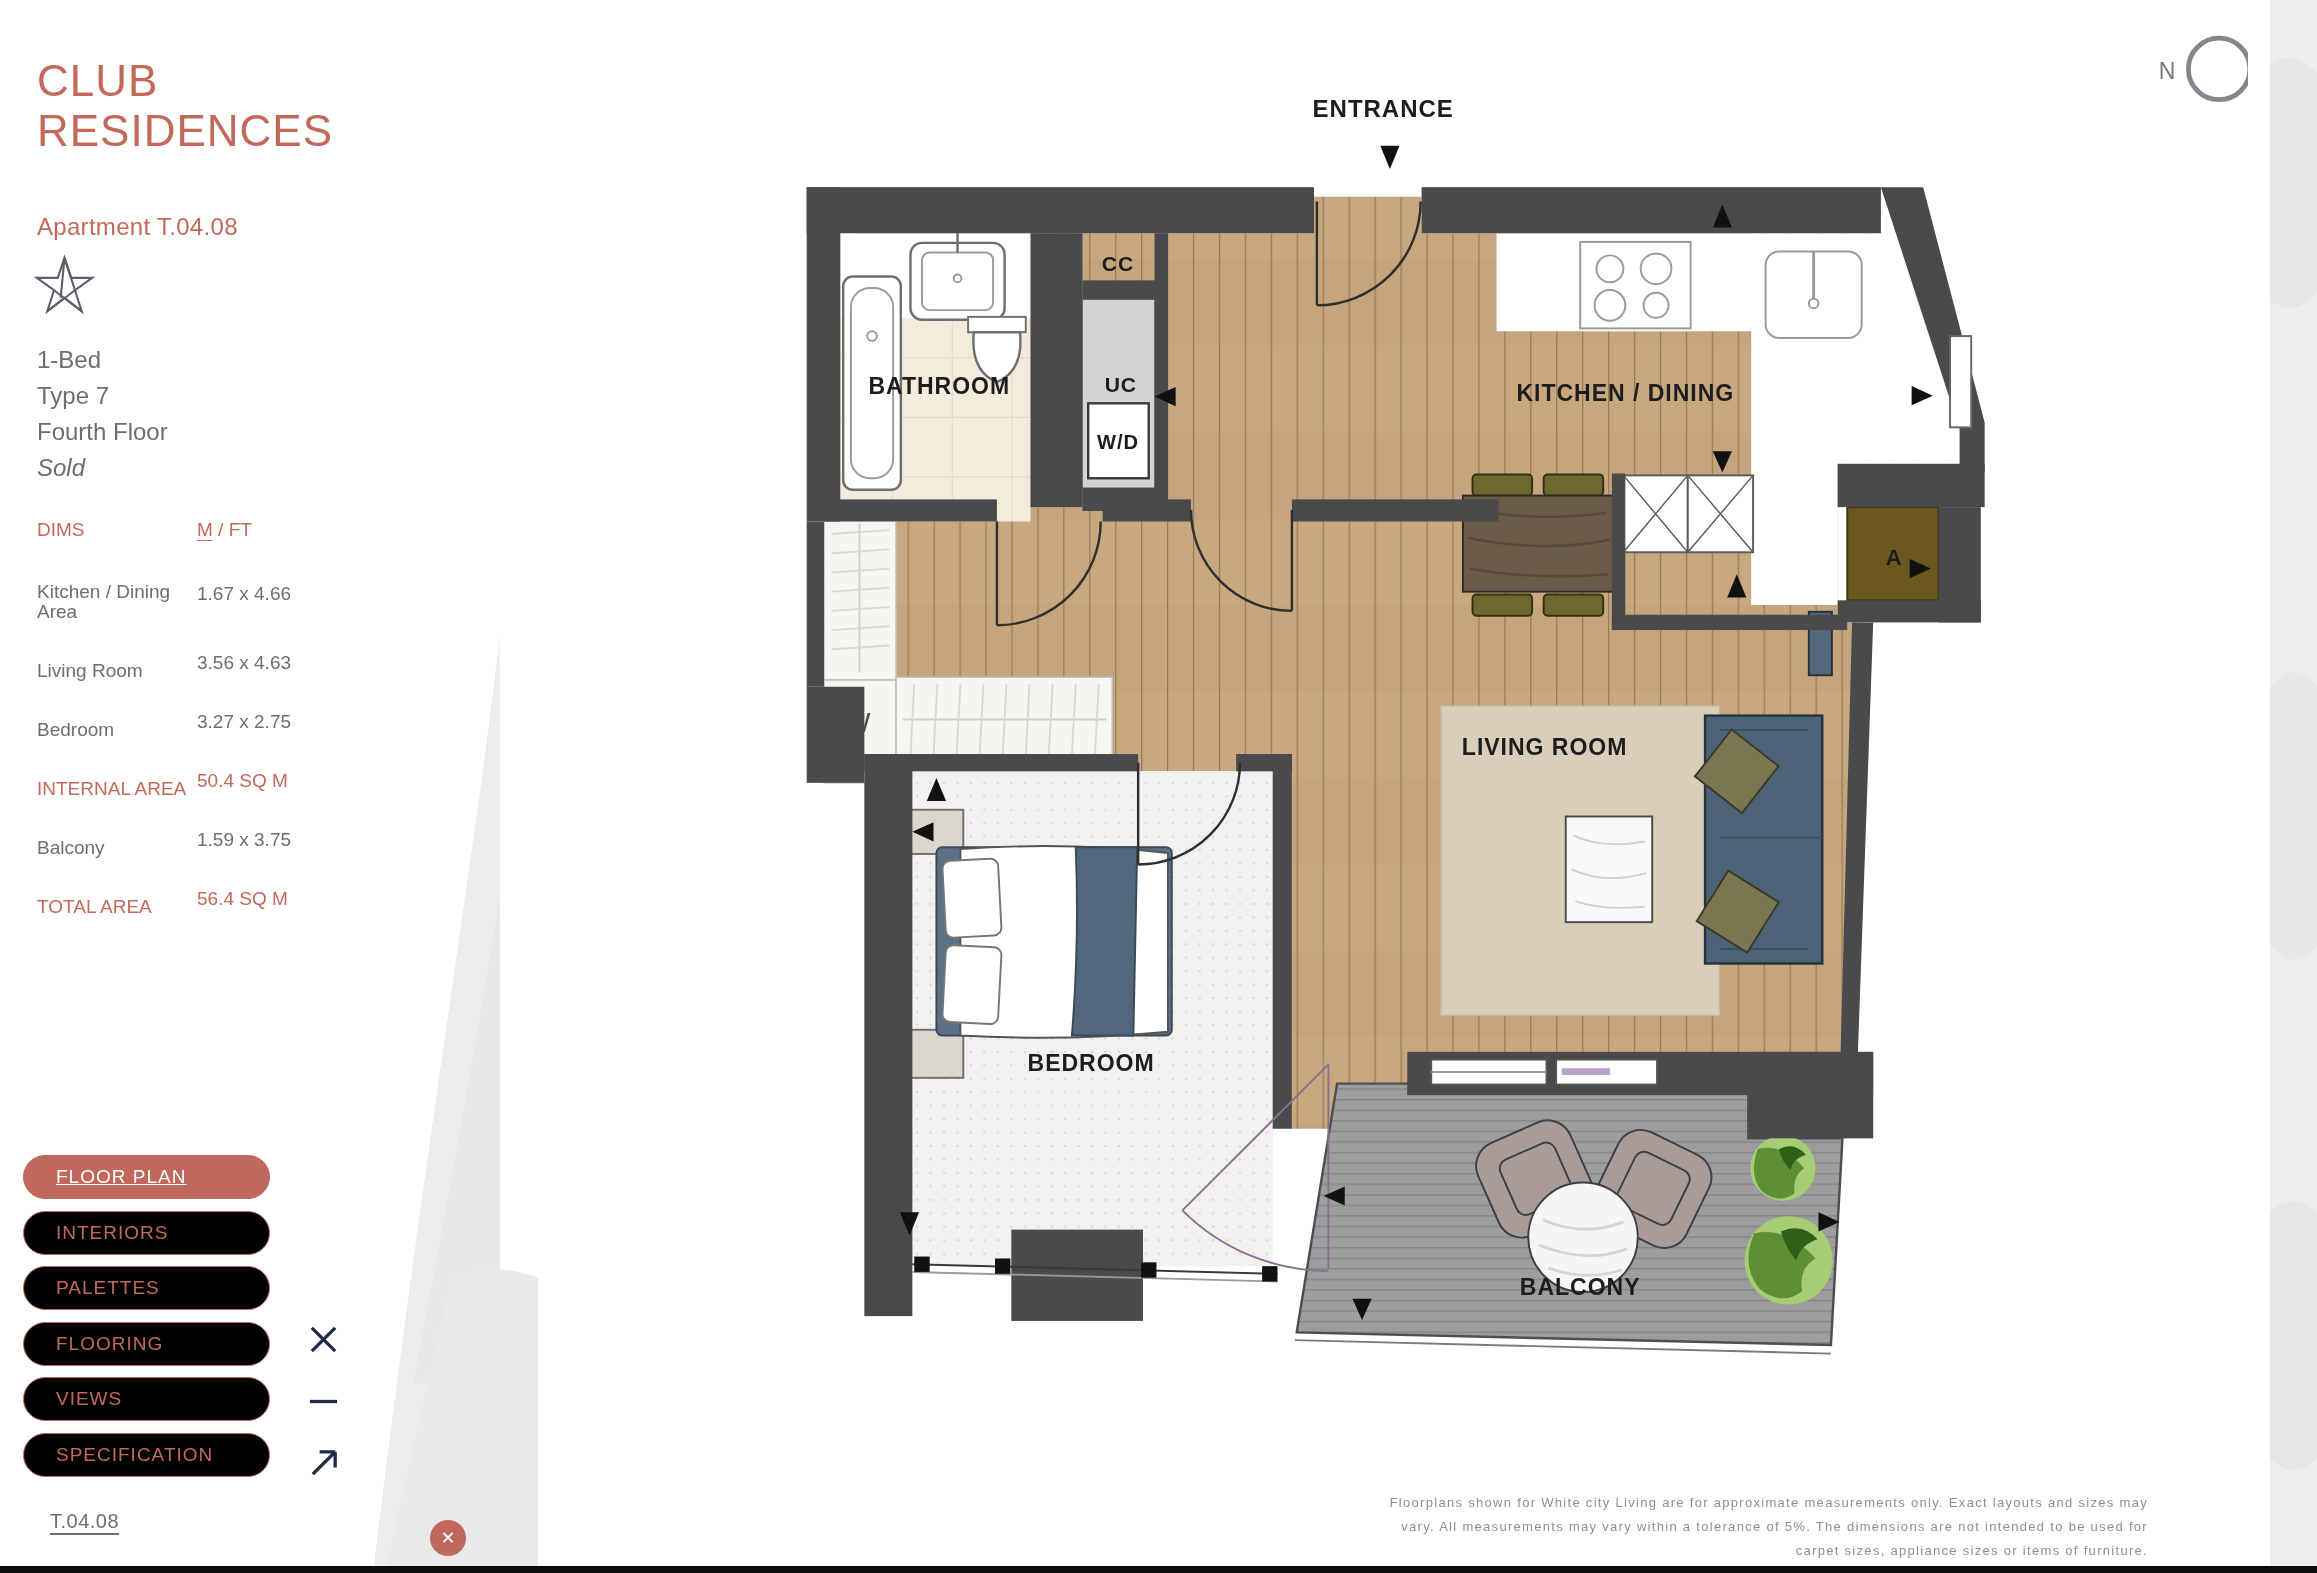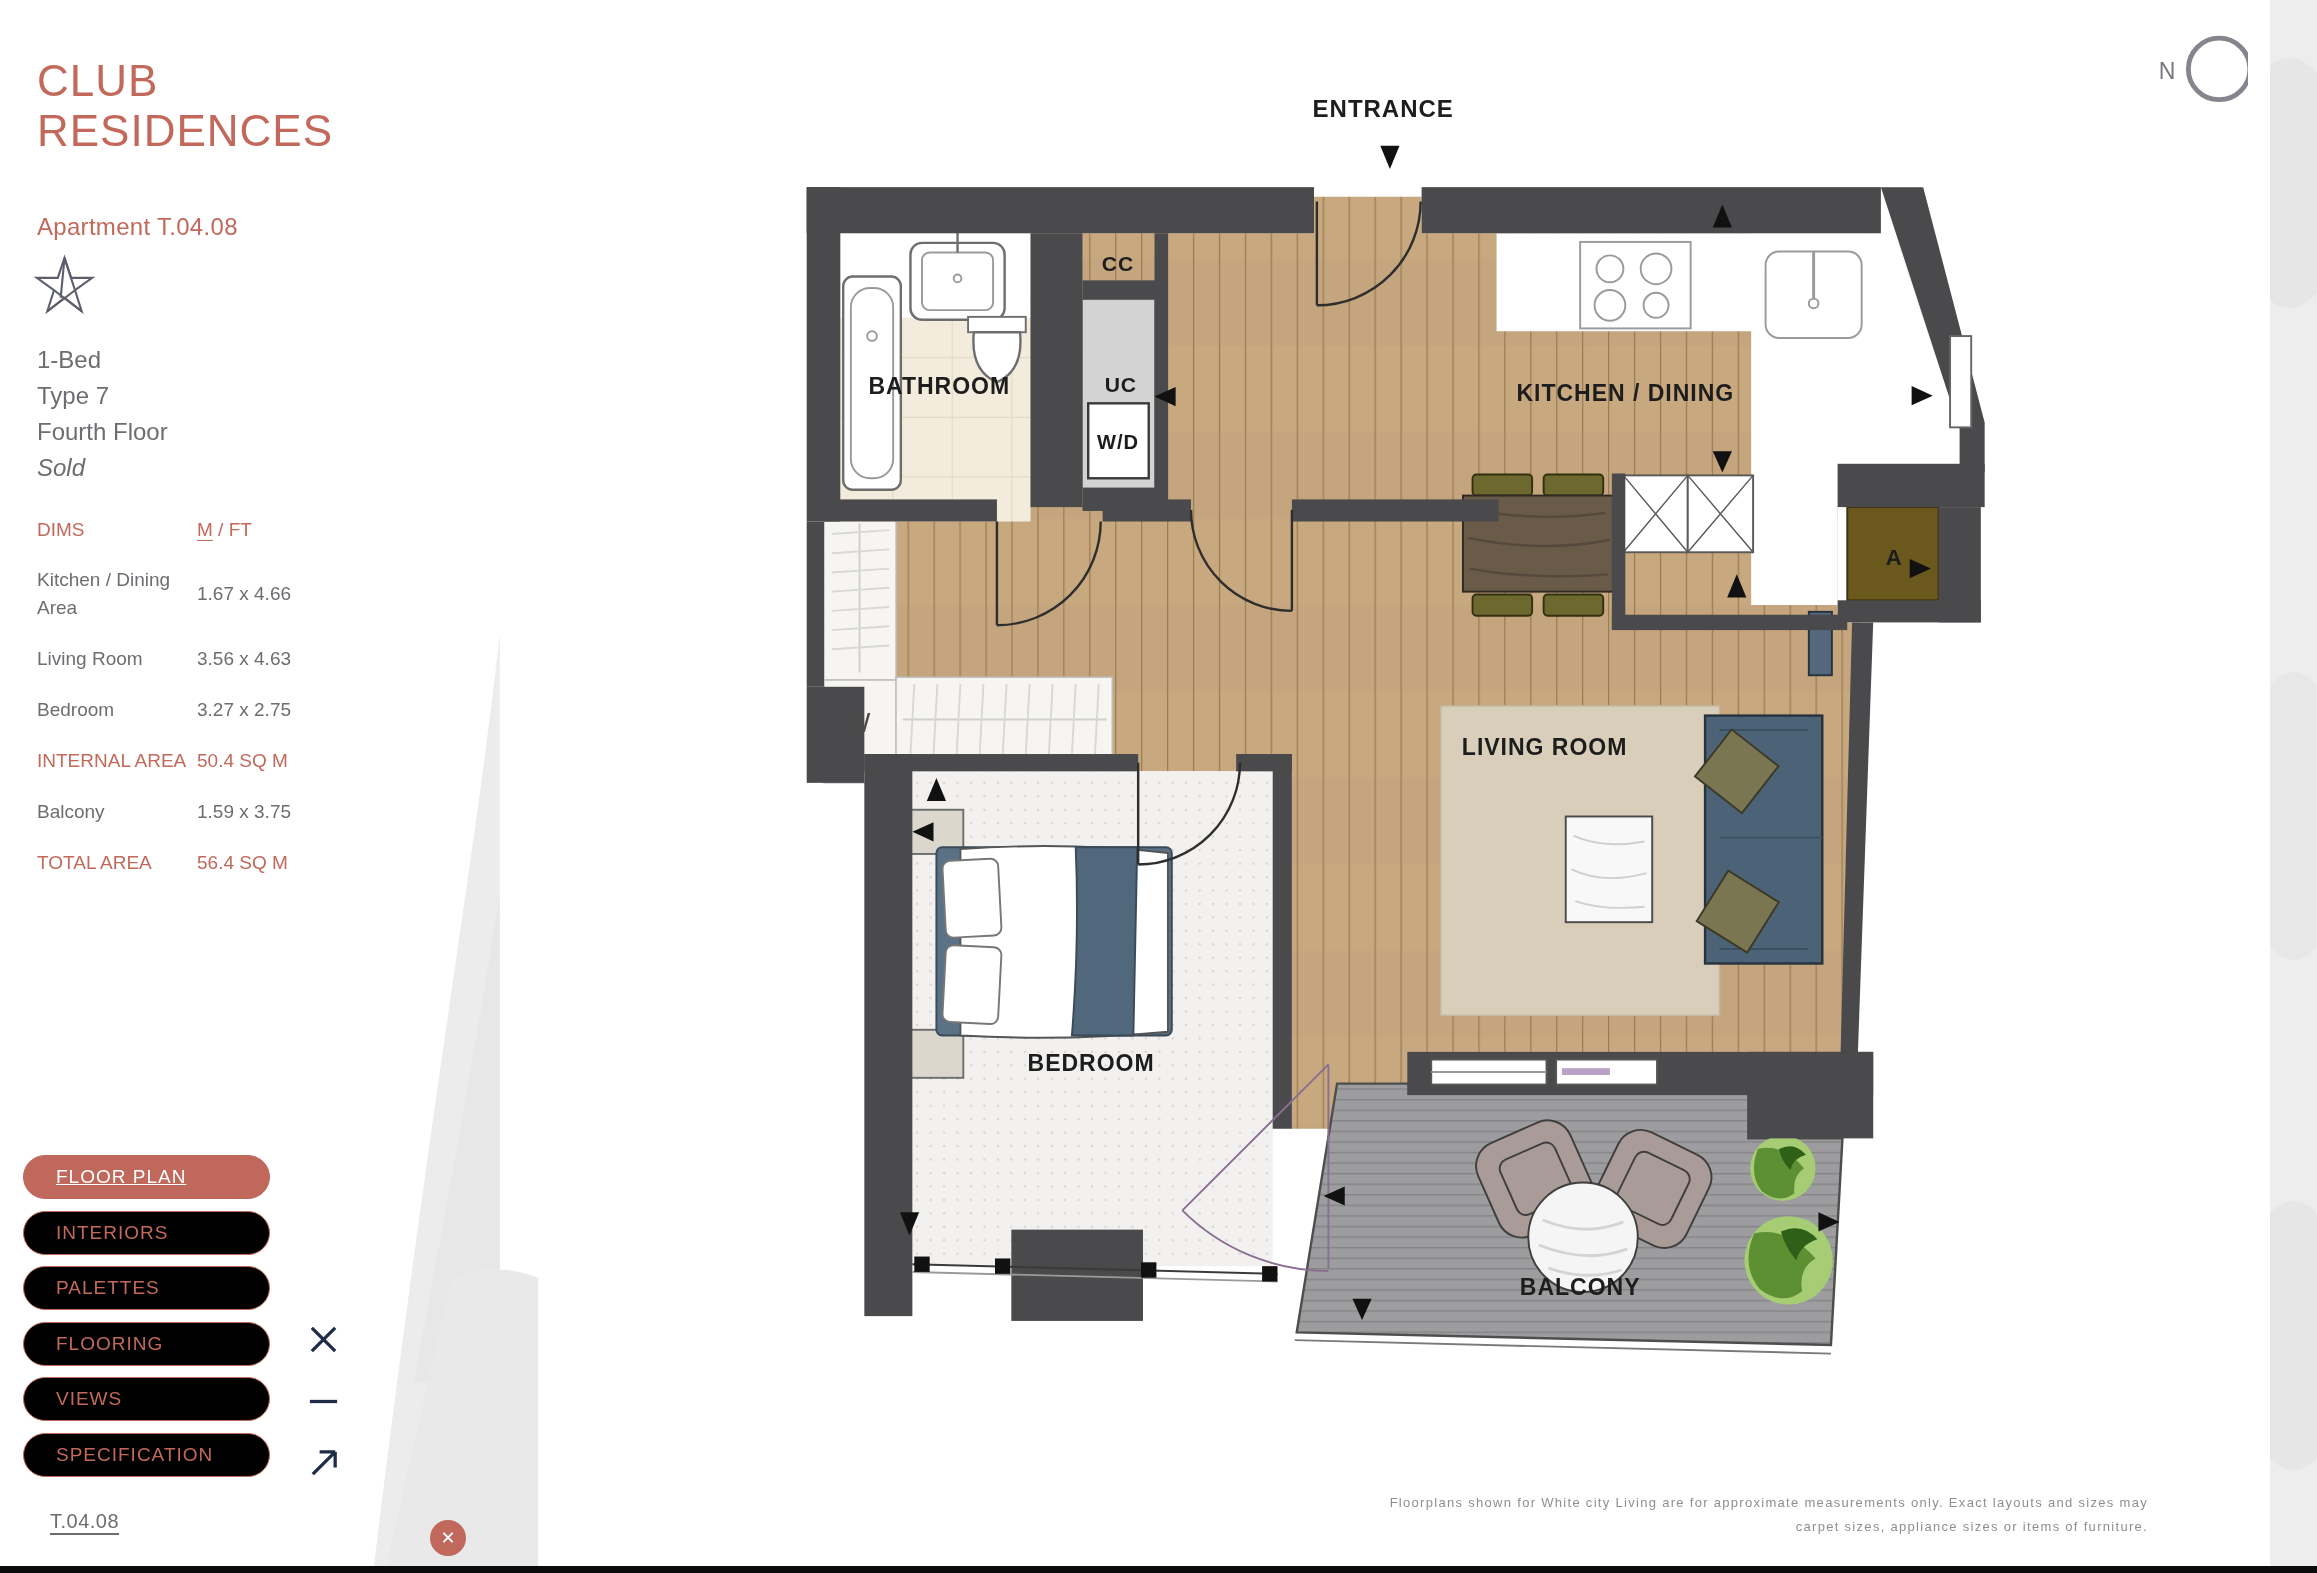--- a/index.html
+++ b/index.html
@@ -33,21 +33,21 @@
     position:absolute;left:37px;top:342px;color:#6d6d72;
     font-size:24px;line-height:36px;font-weight:400;
   }
   .info .sold{font-style:italic;}
 
   .dims{position:absolute;left:37px;top:519px;width:298px;color:#6d6d72;font-size:19px;}
   .dims-head{display:flex;margin-bottom:25px;color:#c2695b;font-weight:500;}
   .dims-head .h-label{width:160px;}
   .dims-head .m{ text-decoration:underline;text-underline-offset:3.8px;}
   .dims-row{display:flex;align-items:center;margin-bottom:23px;}
-  .dims-row .r-label{width:160px;line-height:28px;}
+  .dims-row .r-label{width:160px;line-height:20px;margin-top:16px;}
   .dims-row .r-value{white-space:nowrap;}
   .dims-row.accent{color:#c2695b;font-weight:500;}
 
   .nav{position:absolute;left:23px;top:1155px;}
   .nav-btn{
     box-sizing:border-box;width:247px;height:44px;margin-bottom:11.5px;
     border:1.9px solid #c2695b;border-radius:23px;background:#000000;
     color:#c2695b;font-family:"Liberation Sans",sans-serif;
     font-size:19px;letter-spacing:1px;font-weight:500;
     display:flex;align-items:center;padding-left:32px;cursor:pointer;
@@ -169,20 +169,21 @@
   </svg>
 </div>
 
 <div class="footer-code">T.04.08</div>
 <div class="close-fab">
   <span>✕</span>
 </div>
 
 <div class="disclaimer">
   <div>Floorplans shown for White city Living are for approximate measurements only. Exact layouts and sizes may</div>
+  <div>vary. All measurements may vary within a tolerance of 5%. The dimensions are not intended to be used for</div>
   <div>carpet sizes, appliance sizes or items of furniture.</div>
 </div>
 
 <svg class="plan" width="1451" height="1398" viewBox="830 20 1510 1455">
   <defs>
     <pattern id="wood" patternUnits="userSpaceOnUse" width="27" height="180">
       <rect width="27" height="180" fill="#c7a87f"></rect>
       <rect width="27" height="180" fill="#bfa077" y="90" height2="90" opacity="0.35"></rect>
       <line x1="0.5" y1="0" x2="0.5" y2="180" stroke="#9a7c54" stroke-width="1.6"></line>
     </pattern>

